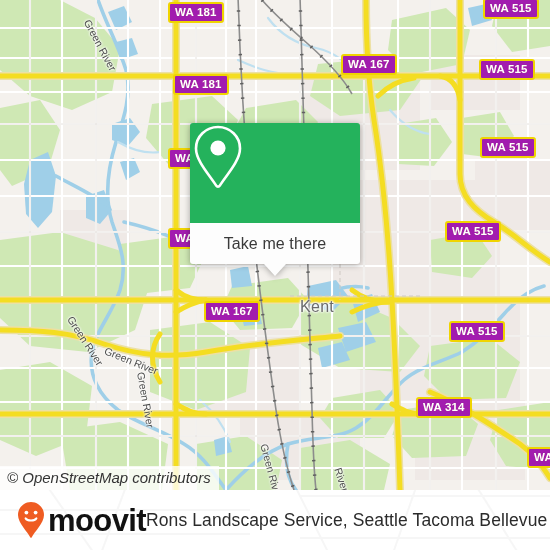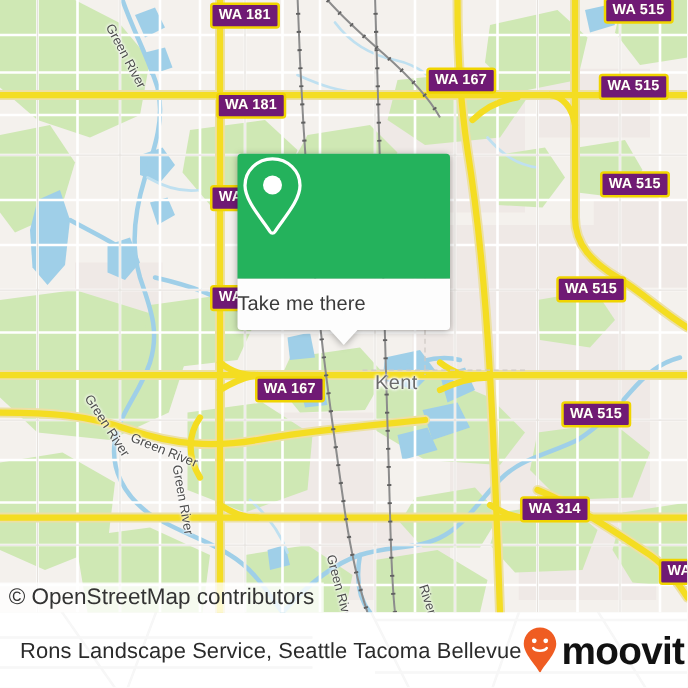--- a/index.html
+++ b/index.html
@@ -9,21 +9,21 @@
   }
   #app{position:relative;width:550px;height:550px;overflow:hidden;background:#fff;}
 
   
   #map{position:absolute;left:0;top:0;width:550px;height:490px;overflow:hidden;background:#f4f1ed;}
   #map svg{position:absolute;left:0;top:0;}
 
   
   .shield{
     position:absolute;
-    background:#701a75;
+    background:#a21caf;
     border:2px solid #f0d400;
     border-radius:3px;
     color:#ffffff;
     font-size:11.5px;
     font-weight:bold;
     letter-spacing:.2px;
     line-height:14px;
     padding:1px 5px 2px 5px;
     white-space:nowrap;
     text-shadow:0 0 1px rgba(150,130,0,.35);
@@ -48,42 +48,43 @@
     white-space:nowrap;
     transform-origin:0 50%;
     text-shadow:0 0 3px #fff,0 0 3px #fff,0 0 2px #fff;
   }
 
   
   #attribution{
     position:absolute;left:0;bottom:0;
     background:rgba(255,255,255,.78);
     color:#333;
-    font-size:18px;
+    font-size:15px;
     line-height:19px;
     padding:2px 8px 3px 7px;
     white-space:nowrap;
+    font-style:italic;
   }
 
   
   #popup{
     position:absolute;left:190px;top:123px;width:170px;
     filter:drop-shadow(0 1px 3px rgba(0,0,0,.33));
   }
   #popup-head{
     background:#24b25c;
     height:100px;
     border-radius:3px 3px 0 0;
     display:flex;align-items:center;justify-content:center;
   }
   #popup-body{
     background:#fdfdfd;
     border-radius:0 0 3px 3px;
     height:41px;
-    display:flex;align-items:center;justify-content:flex-start;
+    display:flex;align-items:center;justify-content:center;
   }
   #popup-label{color:#3a3a3a;font-size:16px;letter-spacing:.1px;}
   #popup-tail{
     position:absolute;left:50%;top:141px;
     margin-left:-11px;
     width:0;height:0;
     border-left:11px solid transparent;
     border-right:11px solid transparent;
     border-top:12px solid #fdfdfd;
   }
@@ -342,26 +343,26 @@
         <path d="M0 34 L250 34"></path>
           <path d="M0 58 L250 58"></path>
         <path d="M290 0 L330 80"></path>
           <path d="M420 0 L392 80"></path>
         <path d="M300 20 L550 20"></path>
           <path d="M300 62 L550 62"></path>
         <path d="M470 0 L520 80"></path>
       </g>
     </svg>
 
-    <div id="footer-title">Rons Landscape Service, Seattle Tacoma Bellevue</div>
-
     <div id="brand">
       <svg width="30" height="38" viewBox="0 0 30 38">
         <path d="M15 1 C7.8 1 2 6.8 2 14 C2 22.2 12 31.4 14.2 36.2 C14.5 36.9 15.5 36.9 15.8 36.2 C18 31.4 28 22.2 28 14 C28 6.8 22.2 1 15 1 Z" fill="#ef5c22"></path>
         <circle cx="10.4" cy="11.6" r="1.9" fill="#ffffff"></circle>
         <circle cx="19.6" cy="11.6" r="1.9" fill="#ffffff"></circle>
         <path d="M9.6 17.4 C11.4 20.3 18.6 20.3 20.4 17.4" stroke="#ffffff" stroke-width="2" fill="none" stroke-linecap="round"></path>
       </svg>
       <span id="brand-word">moovit</span>
     </div>
+
+    <div id="footer-title">Rons Landscape Service, Seattle Tacoma Bellevue</div>
   </div>
 
 </div>
 
 </body></html>

